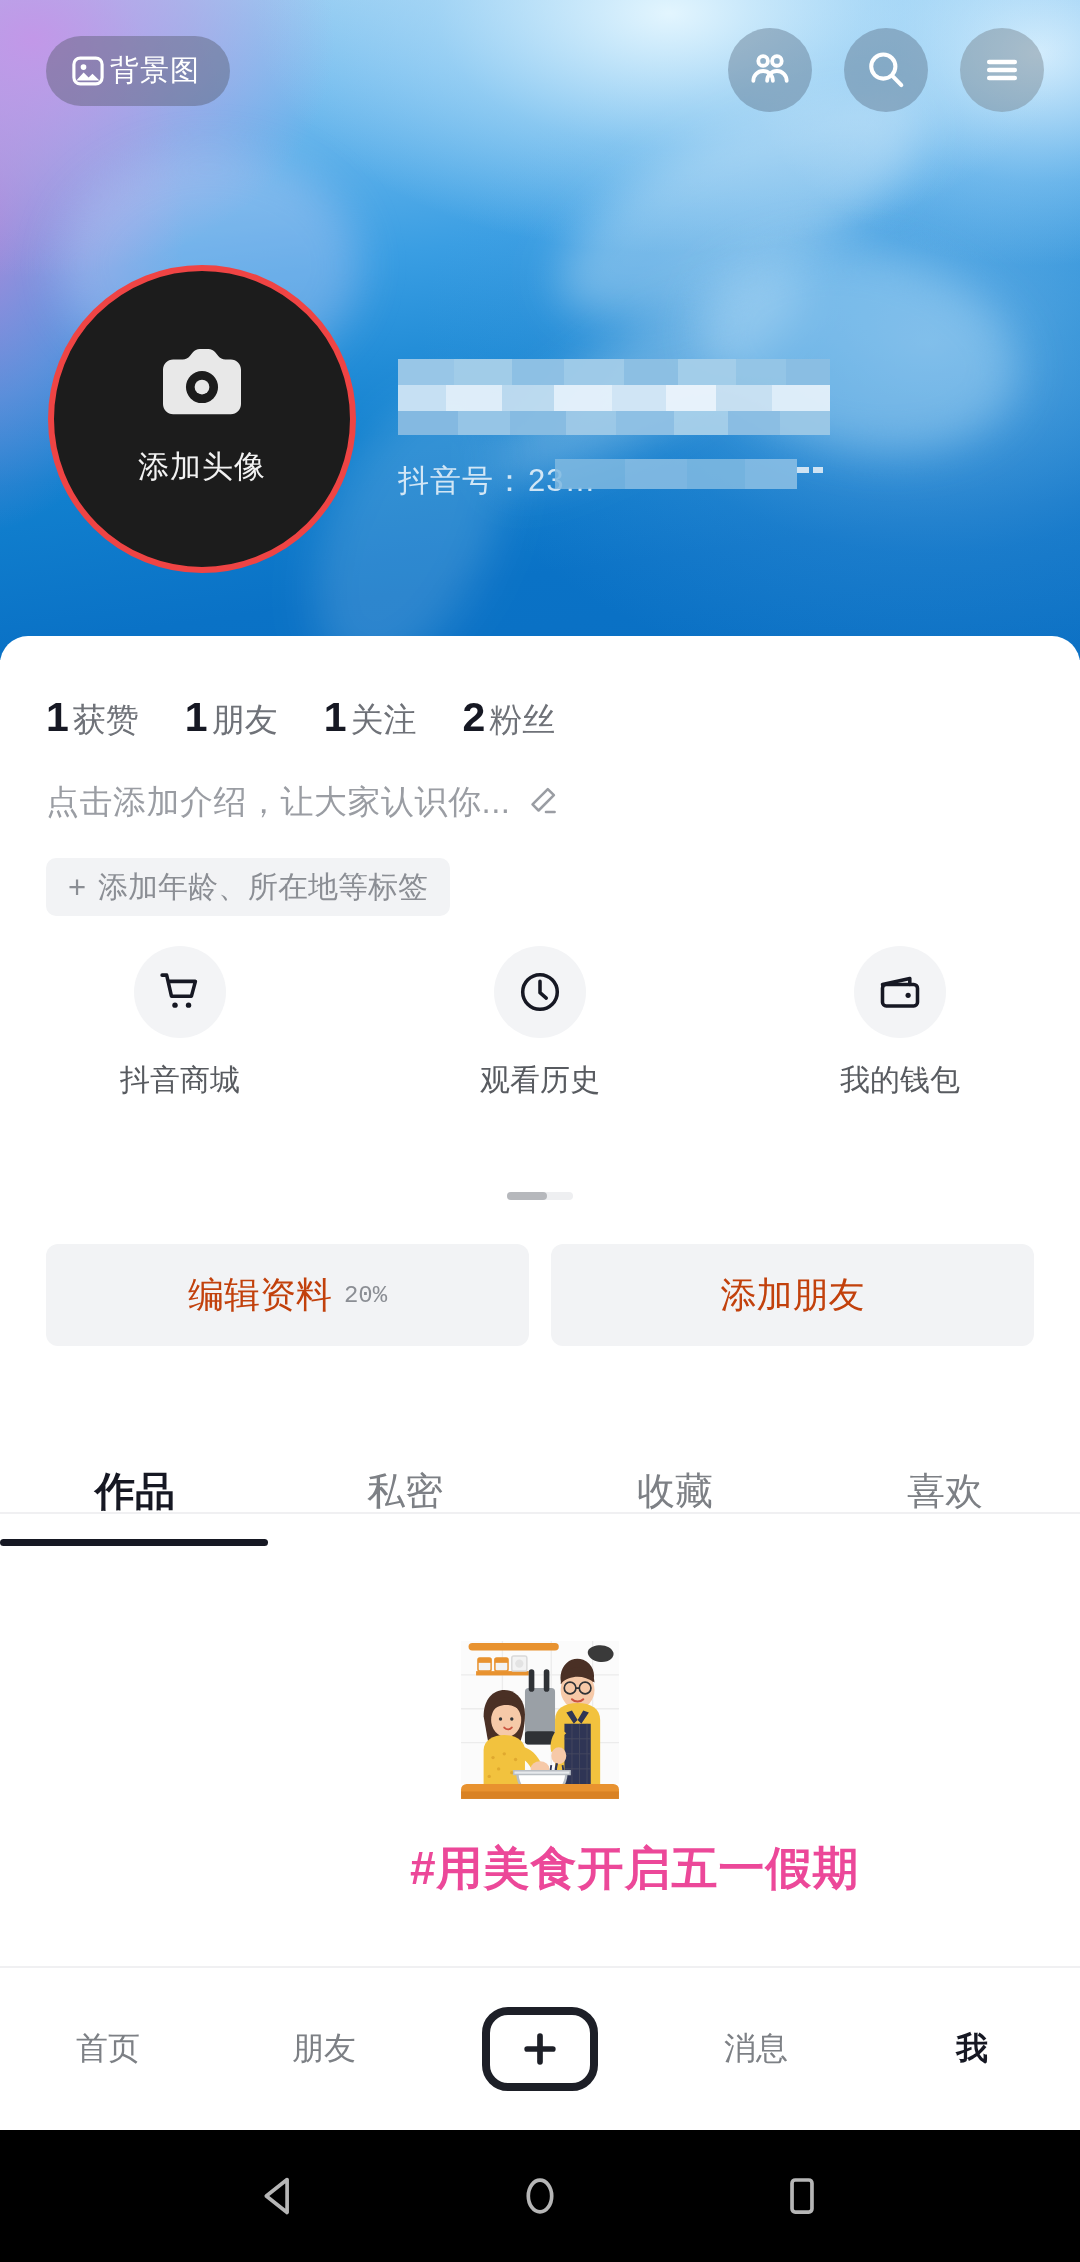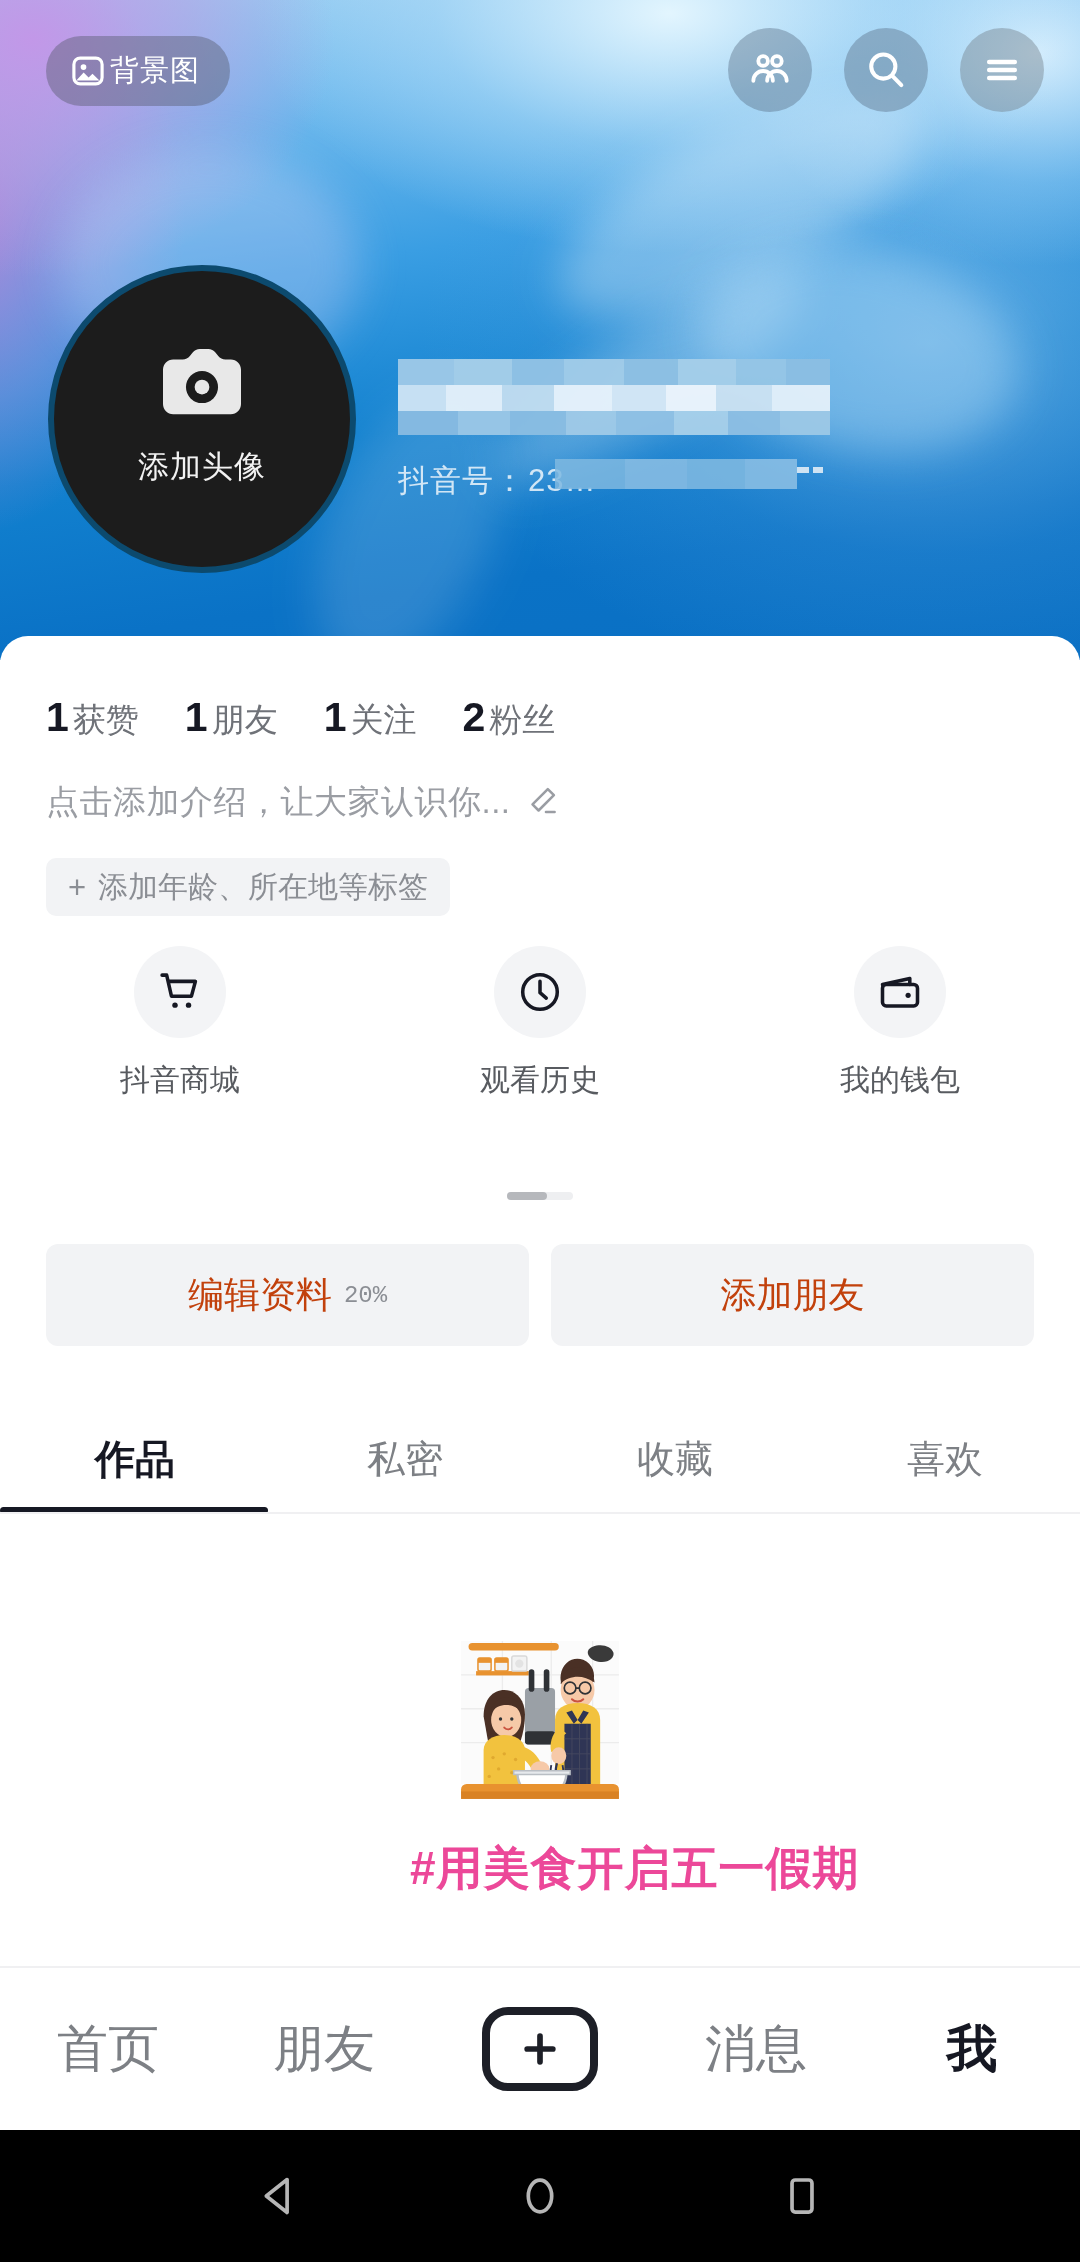--- a/index.html
+++ b/index.html
@@ -46,21 +46,21 @@
     background:rgba(86,106,128,0.40);
     display:flex; align-items:center; justify-content:center;
   }
   .hdr-btn.menu { background:rgba(112,124,134,0.42); }
   .hdr-btn svg { display:block; }
 
   
   .avatar-wrap { position:absolute; left:48px; top:265px; width:308px; height:308px; }
   .avatar {
     width:308px; height:308px; border-radius:50%;
-    background:#1c1c1c; border:6px solid #0c4a6e;
+    background:#1c1c1c; border:6px solid #ef4444;
     display:flex; flex-direction:column; align-items:center; justify-content:center;
     gap:4px;
   }
   .avatar .cam { width:104px; height:92px; margin-top:-10px; }
   .avatar .addtxt { color:#f2f2f2; font-size:31px; letter-spacing:1px; margin-top:6px; }
 
   
   .nick-redact { position:absolute; left:398px; top:345px; width:432px; height:96px; }
 
   .douyin-id {
@@ -118,21 +118,21 @@
   
   .actions { position:absolute; left:46px; top:608px; width:988px; display:flex; gap:22px; }
   .act-btn {
     flex:1; height:102px; border-radius:12px; background:#f2f3f5;
     display:flex; align-items:center; justify-content:center; gap:12px;
   }
   .act-btn .main { font-size:36px; color:#c2410c; }
   .act-btn .pct  { font-size:24px; color:#8b8e94;font-family:Liberation Mono, monospace; }
 
   
-  .tabs { position:absolute; left:0; top:768px; width:1080px; height:110px; display:flex;text-align:center; }
+  .tabs { position:absolute; left:0; top:800px; width:1080px; height:110px; display:flex;text-align:center; }
   .tab { flex:1; display:flex; align-items:center; justify-content:center; position:relative; }
   .tab .t { font-size:38px; color:#7d8085; }
   .tab.active .t { font-size:40px; color:#161823; font-weight:bold; }
   .tab-underline {
     position:absolute; left:0; bottom:0; width:268px; height:7px; background:#161823; border-radius:4px;
   }
   .tabs-divider { position:absolute; left:0; top:876px; width:1080px; height:2px; background:#f0f0f2; }
 
   
   .content { position:absolute; left:0; top:880px; width:1080px; height:450px; overflow:hidden; }
@@ -145,21 +145,21 @@
     font-size:46px; font-weight:bold; color:#ec4899; letter-spacing:1px;
   }
 
   
   .bottombar {
     position:absolute; left:0; top:1966px; width:1080px; height:164px;
     background:#ffffff; border-top:2px solid #f0f0f2;
     display:flex; align-items:center;
   }
   .bnav { flex:1; display:flex; align-items:center; justify-content:center; }
-  .bnav .t { font-size:51px; color:#7d8085; }
+  .bnav .t { font-size:32px; color:#7d8085; }
   .bnav.active .t { color:#161823; font-weight:bold; }
   .plus-btn {
     width:116px; height:84px; border:8px solid #1d1f27; border-radius:26px;
     display:flex; align-items:center; justify-content:center;
   }
 
   
   .sysnav {
     position:absolute; left:0; top:2130px; width:1080px; height:132px; background:#000;
     display:flex; align-items:center; justify-content:center; gap:210px;

